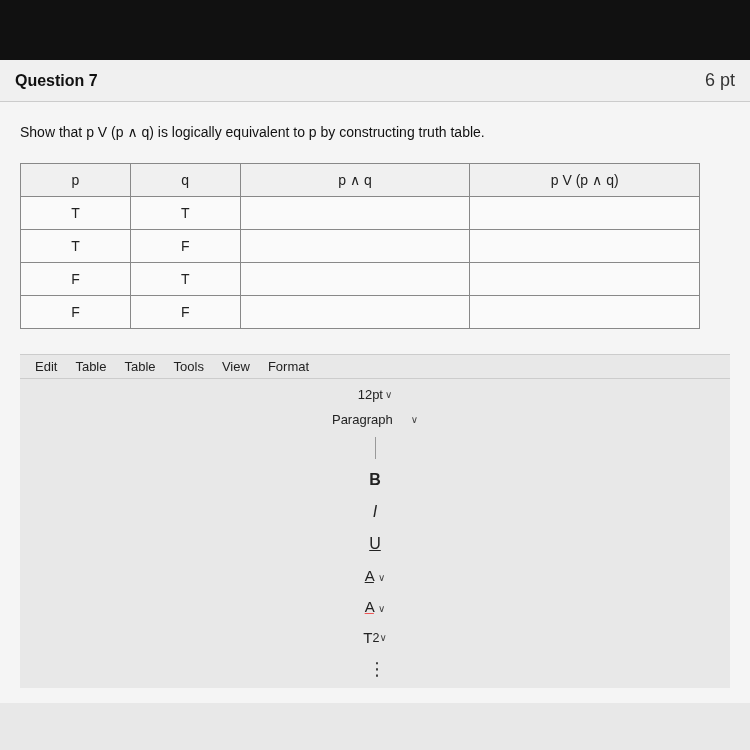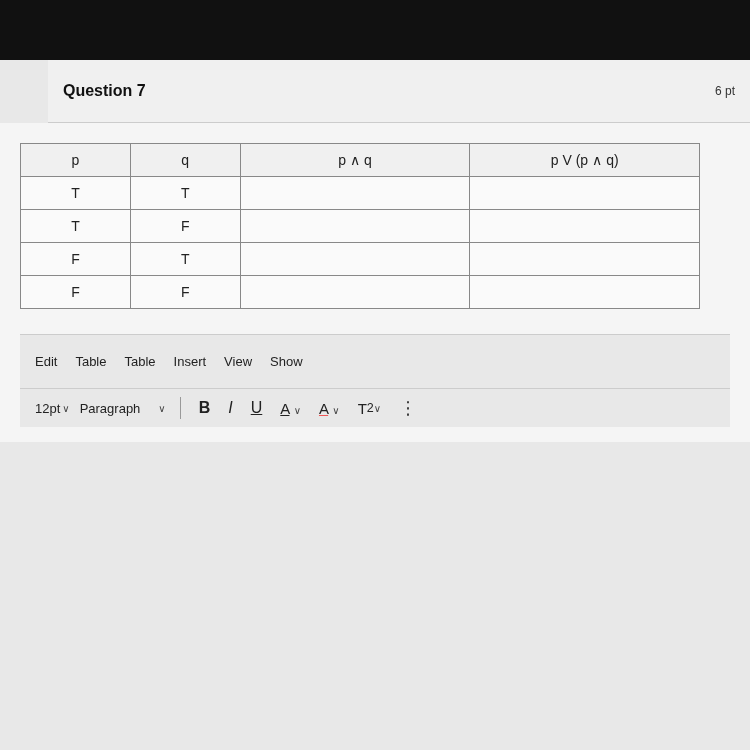--- a/index.html
+++ b/index.html
@@ -21,35 +21,34 @@
     .main-container {
       background: #e8e8e8;
       width: 100%;
       min-height: 690px;
       padding: 0;
     }
 
     .question-header {
       background: #f0f0f0;
       border-bottom: 1px solid #ccc;
-      padding: 22px 15px;
+      padding: 10px 15px;
       display: flex;
       justify-content: space-between;
       align-items: center;
-      margin-left: 48px;
     }
 
     .question-title {
       font-size: 16px;
       font-weight: bold;
       color: #111;
     }
 
     .question-points {
-      font-size: 12px;
+      font-size: 18px;
       color: #333;
     }
 
     .content-area {
       background: #f5f5f5;
       padding: 20px 20px 15px 20px;
     }
 
     .question-text {
       font-size: 14px;
@@ -84,39 +83,40 @@
       background: #fafafa;
     }
 
     .col-p { width: 110px; }
     .col-q { width: 110px; }
     .col-pq { width: 230px; }
     .col-pvpq { width: 230px; }
 
     .toolbar-menu {
       background: #e8e8e8;
-      padding: 19px 15px;
+      padding: 4px 15px;
       display: flex;
       gap: 18px;
       border-top: 1px solid #ccc;
       font-size: 13px;
       color: #222;
     }
 
     .toolbar-menu span {
       cursor: pointer;
     }
 
     .formatting-bar {
       background: #e8e8e8;
       padding: 8px 15px;
       display: flex;
       align-items: center;
       gap: 10px;
       border-top: 1px solid #ccc;
+      flex-direction: column;
     }
 
     .font-size-selector {
       display: flex;
       align-items: center;
       gap: 2px;
       font-size: 13px;
       color: #222;
       cursor: pointer;
     }
@@ -180,20 +180,21 @@
 
 <div class="main-container">
 
   <div class="question-header">
     <span class="question-title">Question 7</span>
     <span class="question-points">6 pt</span>
   </div>
 
   <div class="content-area">
 
+    <p class="question-text">Show that p V (p  ∧ q) is logically equivalent to p by constructing truth table.</p>
 
     <table class="truth-table">
       <thead>
         <tr>
           <th class="col-p">p</th>
           <th class="col-q">q</th>
           <th class="col-pq">p ∧ q</th>
           <th class="col-pvpq">p V (p ∧ q)</th>
         </tr>
       </thead>
@@ -222,23 +223,23 @@
           <td></td>
           <td></td>
         </tr>
       </tbody>
     </table>
 
     <div class="toolbar-menu">
       <span>Edit</span>
       <span>Table</span>
       <span>Table</span>
-      <span>Insert</span>
+      <span>Tools</span>
       <span>View</span>
-      <span>Show</span>
+      <span>Format</span>
     </div>
 
     <div class="formatting-bar">
       <span class="font-size-selector">
         <span>12pt</span>
         <span class="chevron">∨</span>
       </span>
 
       <span class="paragraph-selector">
         <span>Paragraph</span>

